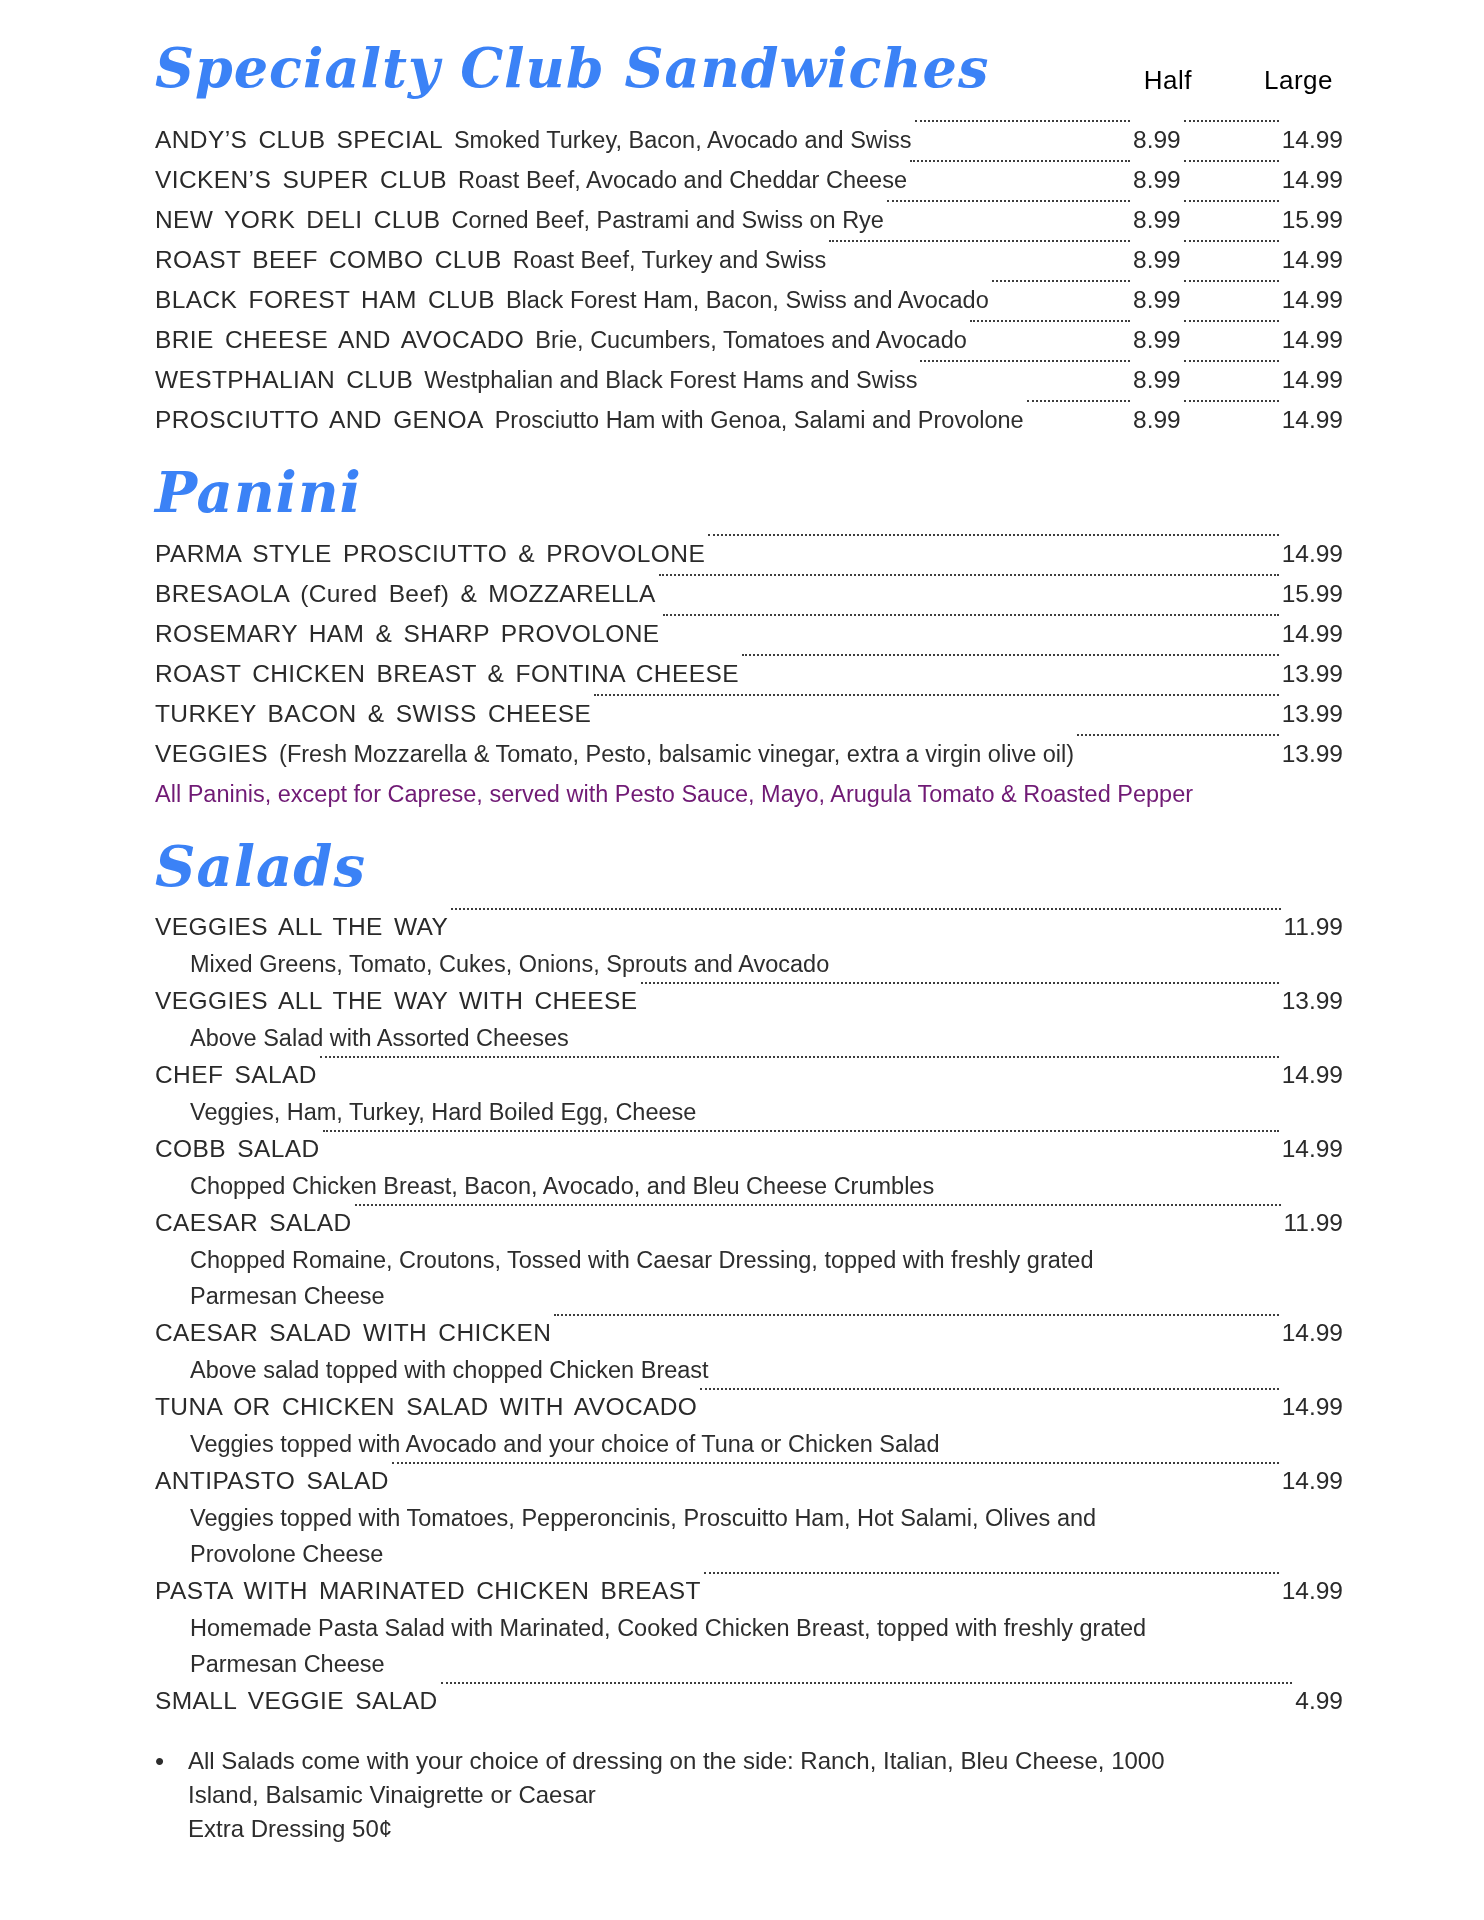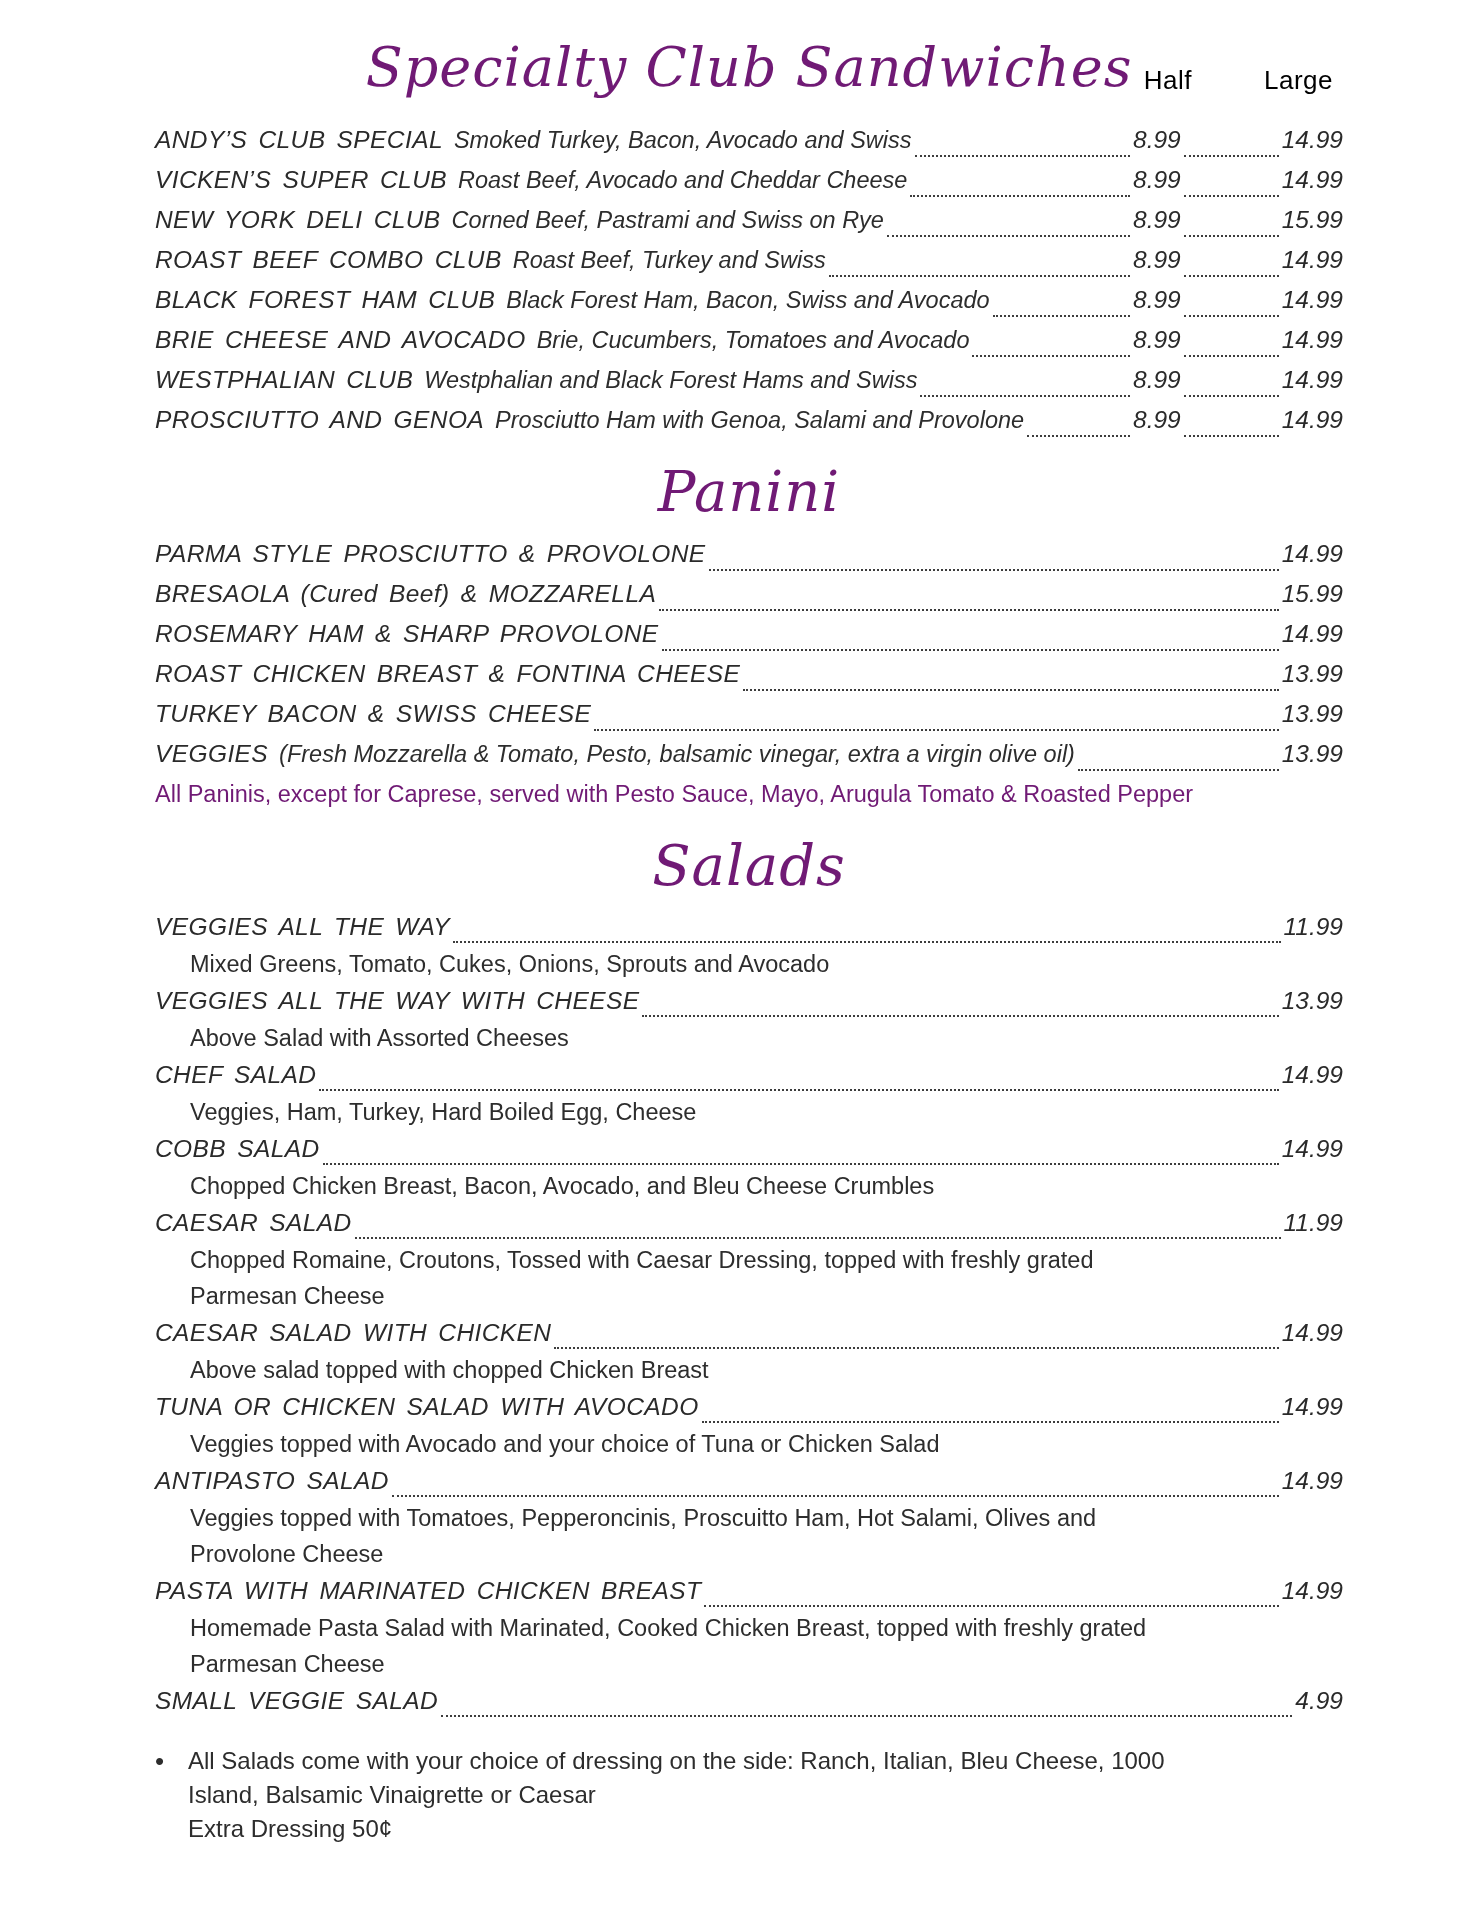--- a/index.html
+++ b/index.html
@@ -13,47 +13,45 @@
     box-sizing: border-box;
     width: 1484px; height: 1920px;
     padding: 30px 141px 0 155px;
   }
 
   
   .sec-head { position: relative; width: 100%; }
   .script-title {
     font-family: "DejaVu Serif", serif;
     font-style: italic;
-    font-weight: 400;
-    color: #701a75;
-    text-align: center;
+    font-weight: 700;
+    color: #3b82f6;
     letter-spacing: 1px;
   }
   .sec-head.first { height: 80px; margin-bottom: 10px; }
   .sec-head.first .script-title { font-size: 54px; line-height: 76px; }
   .col-label {
     position: absolute;
     bottom: 14px;
     font-size: 26px;
     color: #000000;
     letter-spacing: 0.5px;
   }
   .col-label.half  { right: 151px; }
   .col-label.large { right: 10px; margin-left: 19px; }
 
   .sec-head.mid { height: 88px; margin-top: 6px; }
   .sec-head.mid .script-title { font-size: 56px; line-height: 92px; }
 
   
   .row {
     display: flex;
-    align-items: flex-end;
+    align-items: flex-start;
     line-height: 40px;
     white-space: nowrap;
-    font-style: italic;
   }
   .iname {
     font-size: 24.5px;
     letter-spacing: 0.4px;
     word-spacing: 4px;
     color: #2a2a2a;
   }
   .idesc {
     font-size: 23.5px;
     margin-left: 11px;

